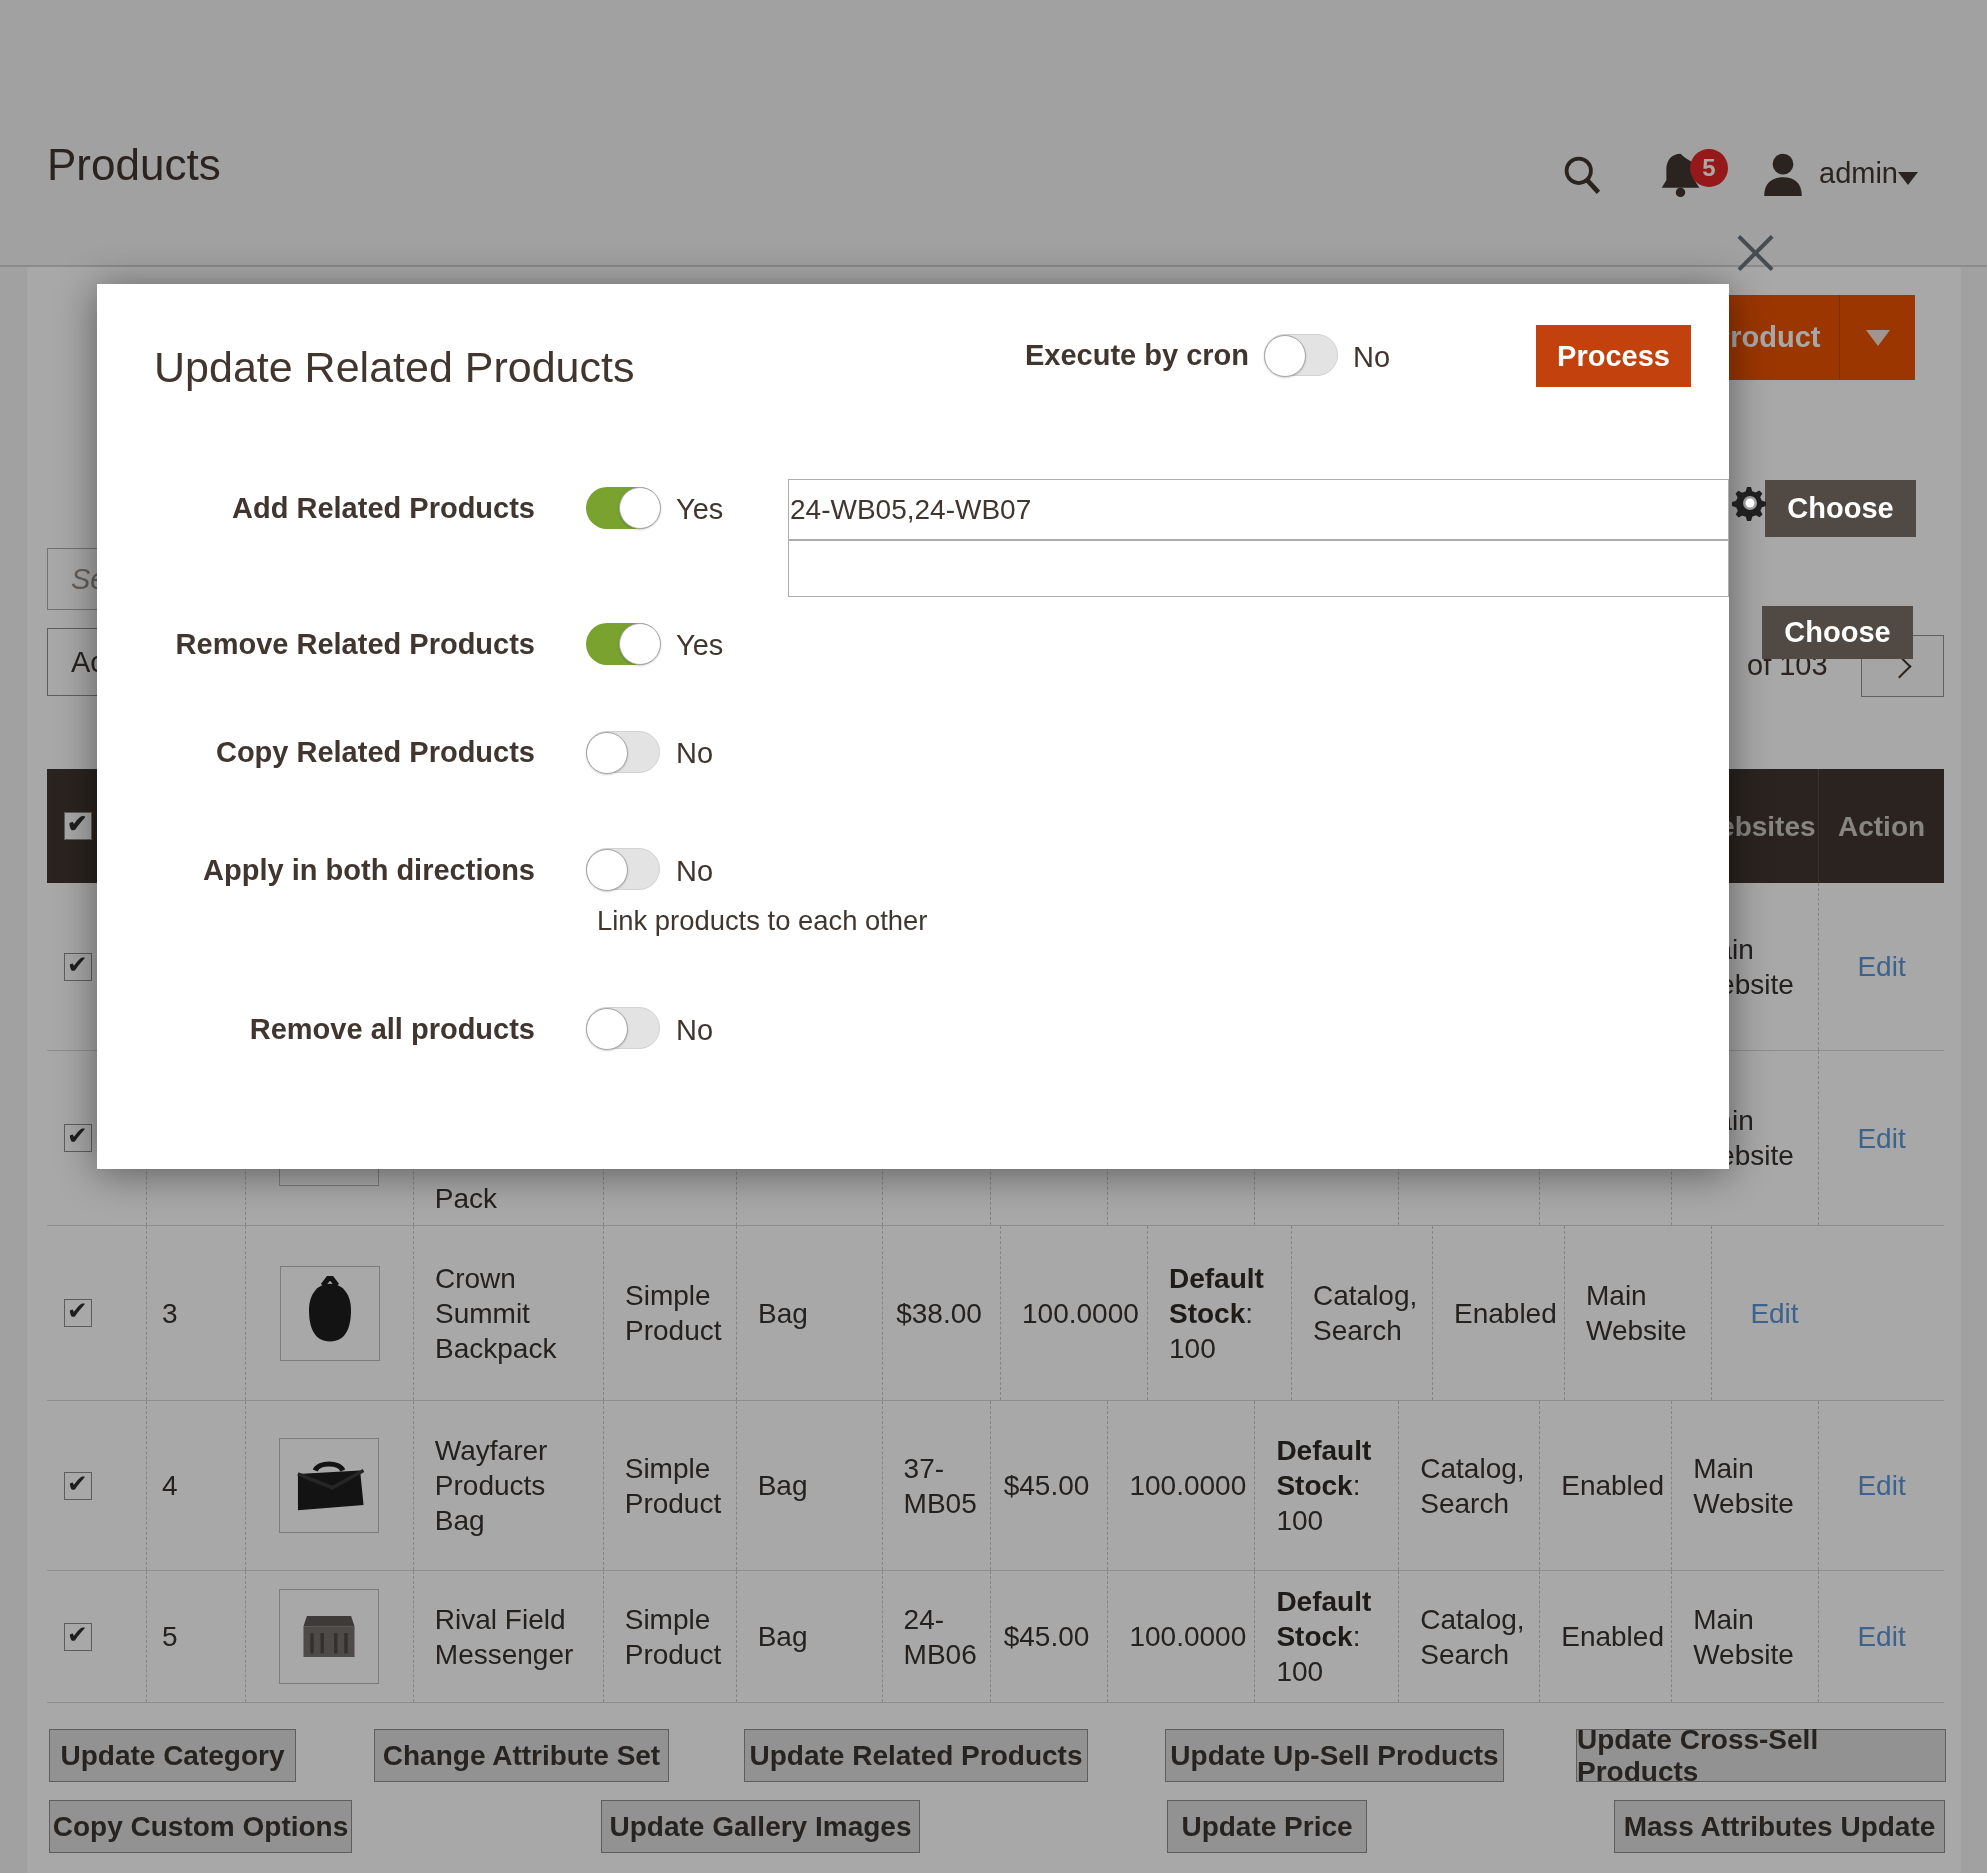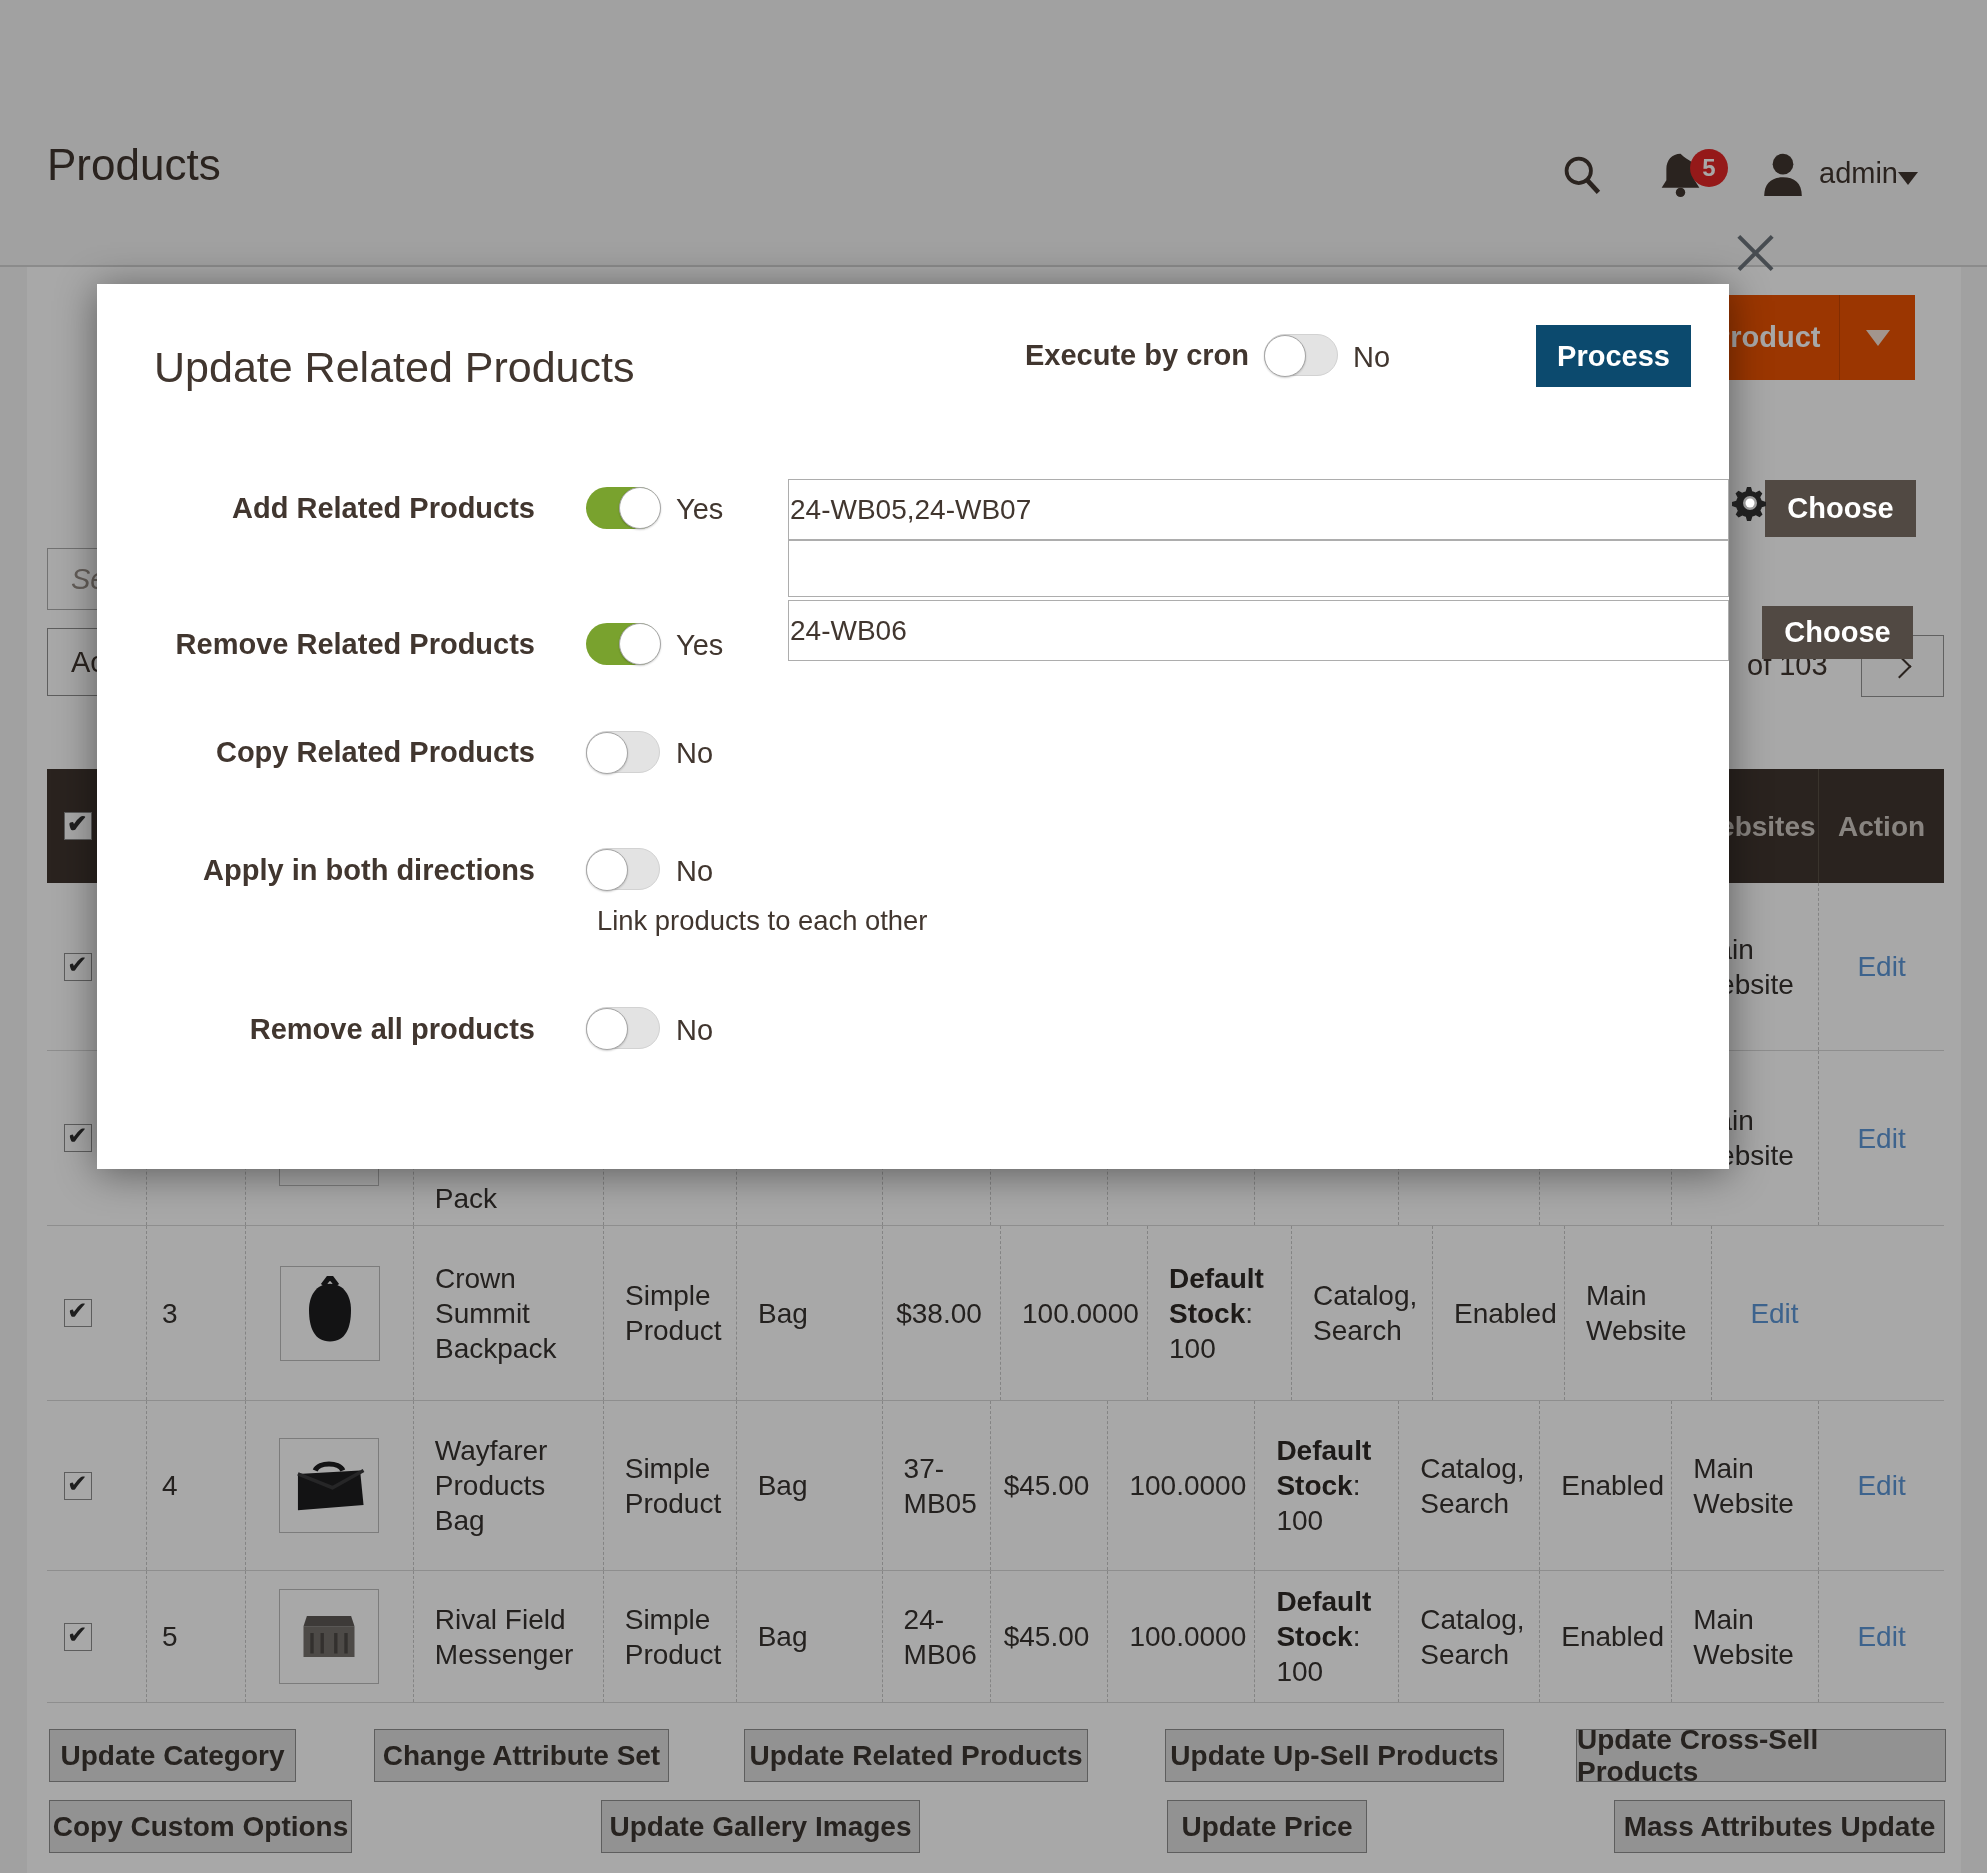--- a/index.html
+++ b/index.html
@@ -71,21 +71,21 @@
 
   
   .modal-close { position:absolute; left:1734px; top:231px; width:44px; height:44px; z-index:30; cursor:pointer; }
   .modal-close::before, .modal-close::after { content:""; position:absolute; left:-1.9px; top:20px; width:47px; height:3.8px; background:#474c51; }
   .modal-close::before { transform:rotate(45deg); } .modal-close::after { transform:rotate(-45deg); }
 
   .modal { position:absolute; left:97px; top:284px; width:1632px; height:885px; background:#fff; z-index:20;
            box-shadow:0 3.8px 38px rgba(0,0,0,0.45); }
   .modal-title { position:absolute; left:57px; top:59px; font-size:43px; font-weight:400; color:#41362f; }
   .cron-label { position:absolute; left:911px; top:55px; width:241px; text-align:right; font-size:29px; font-weight:700; }
-  .process-btn { position:absolute; left:1439px; top:41px; width:155px; height:62px; background:#0c4a6e;
+  .process-btn { position:absolute; left:1439px; top:41px; width:155px; height:62px; background:#c2410c;
                  color:#fff; font-size:29px; font-weight:600; display:flex; align-items:center; justify-content:center; cursor:pointer; }
   .frm-label { position:absolute; left:19px; width:419px; text-align:right; font-size:29px; font-weight:700; color:#41362f; }
   .toggle { position:absolute; width:74px; height:42px; border-radius:21px; cursor:pointer; }
   .toggle .knob { position:absolute; top:0; width:42px; height:42px; border-radius:50%;
                   background:#fff; border:0.9px solid #a5a5a5; box-shadow:0 0.9px 1.9px rgba(0,0,0,.2); }
   .toggle.on  { background:#79a22e; } .toggle.on .knob { right:-0.9px; }
   .toggle.off { background:#e3e3e3; border:0.9px solid #d2d2d2; } .toggle.off .knob { left:-0.9px; }
   .tog-val { position:absolute; left:579px; font-size:29px; color:#41362f;text-align:right; }
   .frm-input { position:absolute; left:691px; width:941px; height:61px; border:0.9px solid #adadad;
                font-size:28px; color:#41362f; padding-left:1px; font-family:"Liberation Sans",sans-serif; background:#fff; }
@@ -332,21 +332,20 @@
       </div>
     <div class="tog-val" style="top:209px;">Yes</div>
     <input class="frm-input" style="top: 195px;" value="24-WB05,24-WB07">
     <div class="aux-box"></div>
 
     <div class="frm-label" style="top:344px;">Remove Related Products</div>
     <div class="toggle on" style="left:489px;top:339px;">
         <span class="knob"></span>
       </div>
     <div class="tog-val" style="top:345px;">Yes</div>
-    <input class="frm-input" style="top: 316px;" value="24-WB06">
 
     <div class="frm-label" style="top:452px;">Copy Related Products</div>
     <div class="toggle off" style="left:489px;top:447px;">
         <span class="knob"></span>
       </div>
     <div class="tog-val" style="top:453px;">No</div>
 
     <div class="frm-label" style="top:570px;">Apply in both directions</div>
     <div class="toggle off" style="left:489px;top:564px;">
         <span class="knob"></span>

